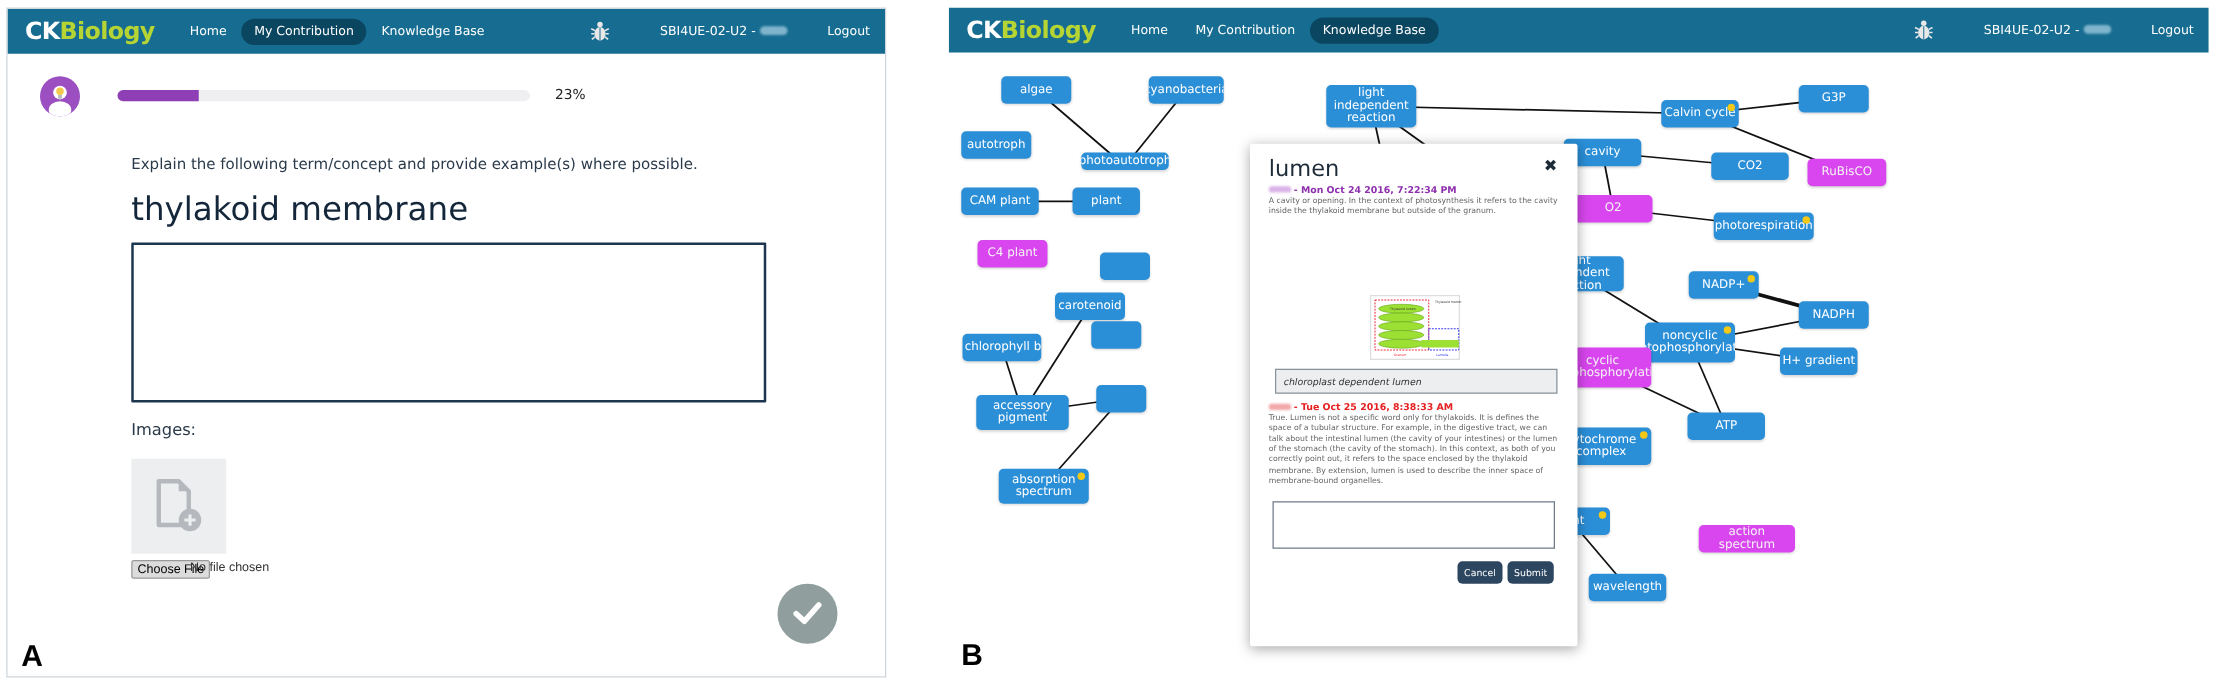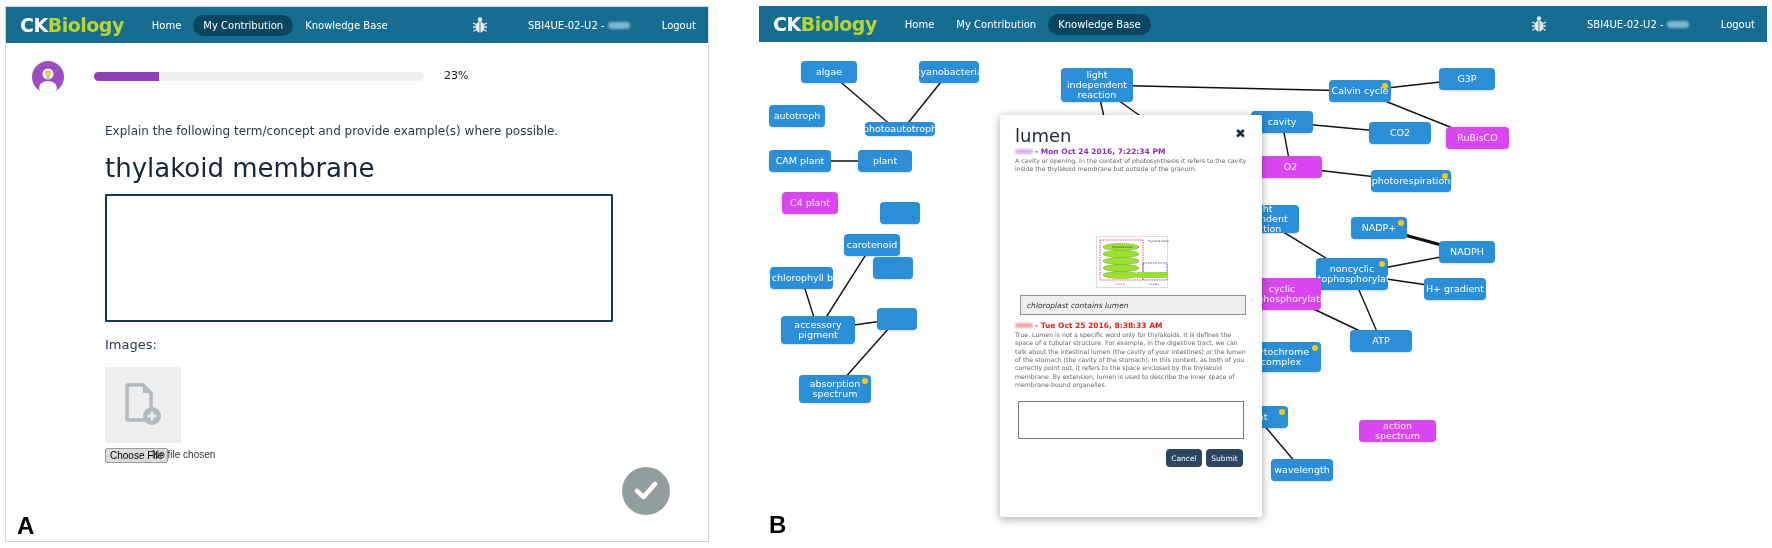--- a/index.html
+++ b/index.html
@@ -231,21 +231,21 @@
         <ellipse cx="24" cy="31" rx="18" ry="3.6" fill="#9be033" stroke="#5a9a10" stroke-width="0.4"></ellipse>
         <ellipse cx="24" cy="38" rx="18" ry="3.6" fill="#9be033" stroke="#5a9a10" stroke-width="0.4"></ellipse>
         <rect x="40" y="35" width="30" height="6" fill="#9be033"></rect>
         <text x="15" y="11" font-size="2.5" fill="#333" id="dlLumen">Thylakoid lumen</text>
         <text x="51" y="5" font-size="2.5" fill="#333" id="dlMembrane">Thylakoid membrane</text>
         <text x="18" y="48" font-size="2.5" fill="#e23" id="dlGranum">Granum</text>
         <text x="52" y="48" font-size="2.5" fill="#33e" id="dlLamella">Lamella</text>
       </svg>
     </div>
 
-    <div class="relation-box">chloroplast contains lumen</div>
+    <div class="relation-box">chloroplast dependent lumen</div>
 
     <div class="comment" style="top:206px;">
       <div class="head" style="color: rgb(229, 32, 32);"><span class="blur-name" style="background: rgb(242, 168, 168);"></span><span>- Tue Oct 25 2016, 8:38:33 AM</span></div>
       <div class="body">True. Lumen is not a specific word only for thylakoids. It is defines the space of a tubular structure. For example, in the digestive tract, we can talk about the intestinal lumen (the cavity of your intestines) or the lumen of the stomach (the cavity of the stomach). In this context, as both of you correctly point out, it refers to the space enclosed by the thylakoid membrane. By extension, lumen is used to describe the inner space of membrane-bound organelles.</div>
     </div>
 
     <textarea class="reply-box" placeholder="" style=""></textarea>
     <div class="modal-btn" style="left:166px; width:36px;">Cancel</div>
     <div class="modal-btn" style="left:206px; width:37px;">Submit</div>
   </div>

